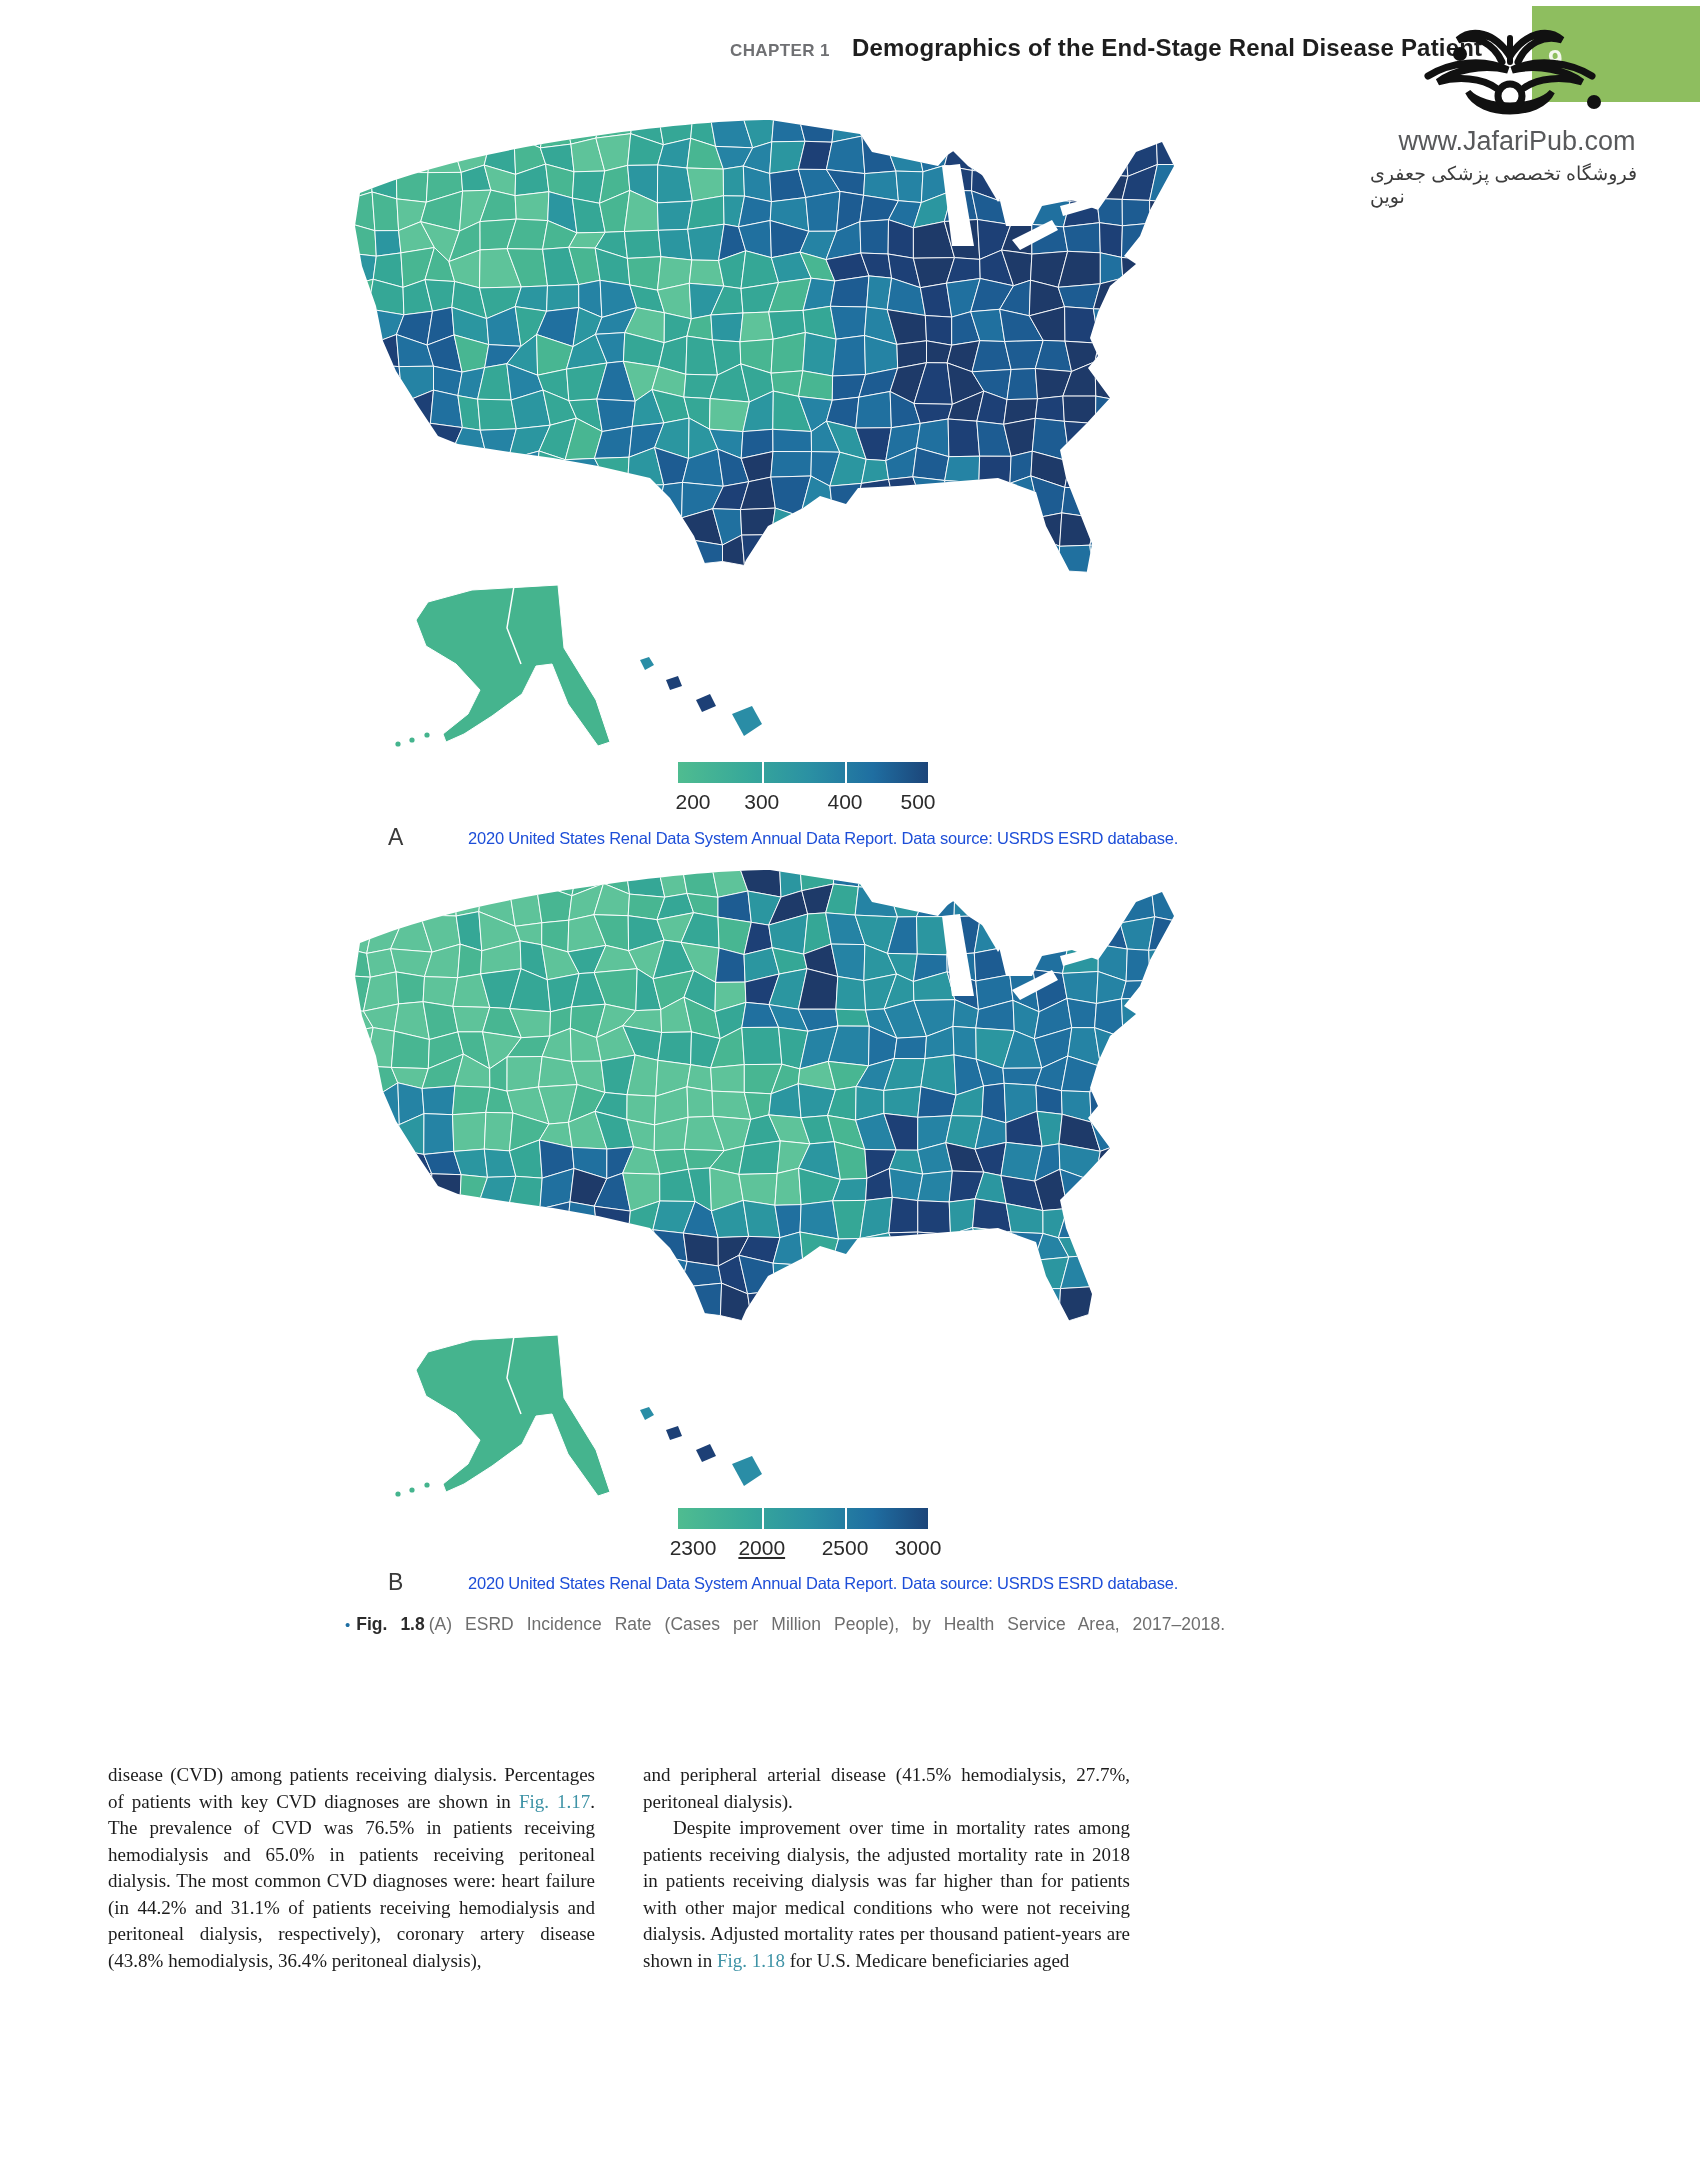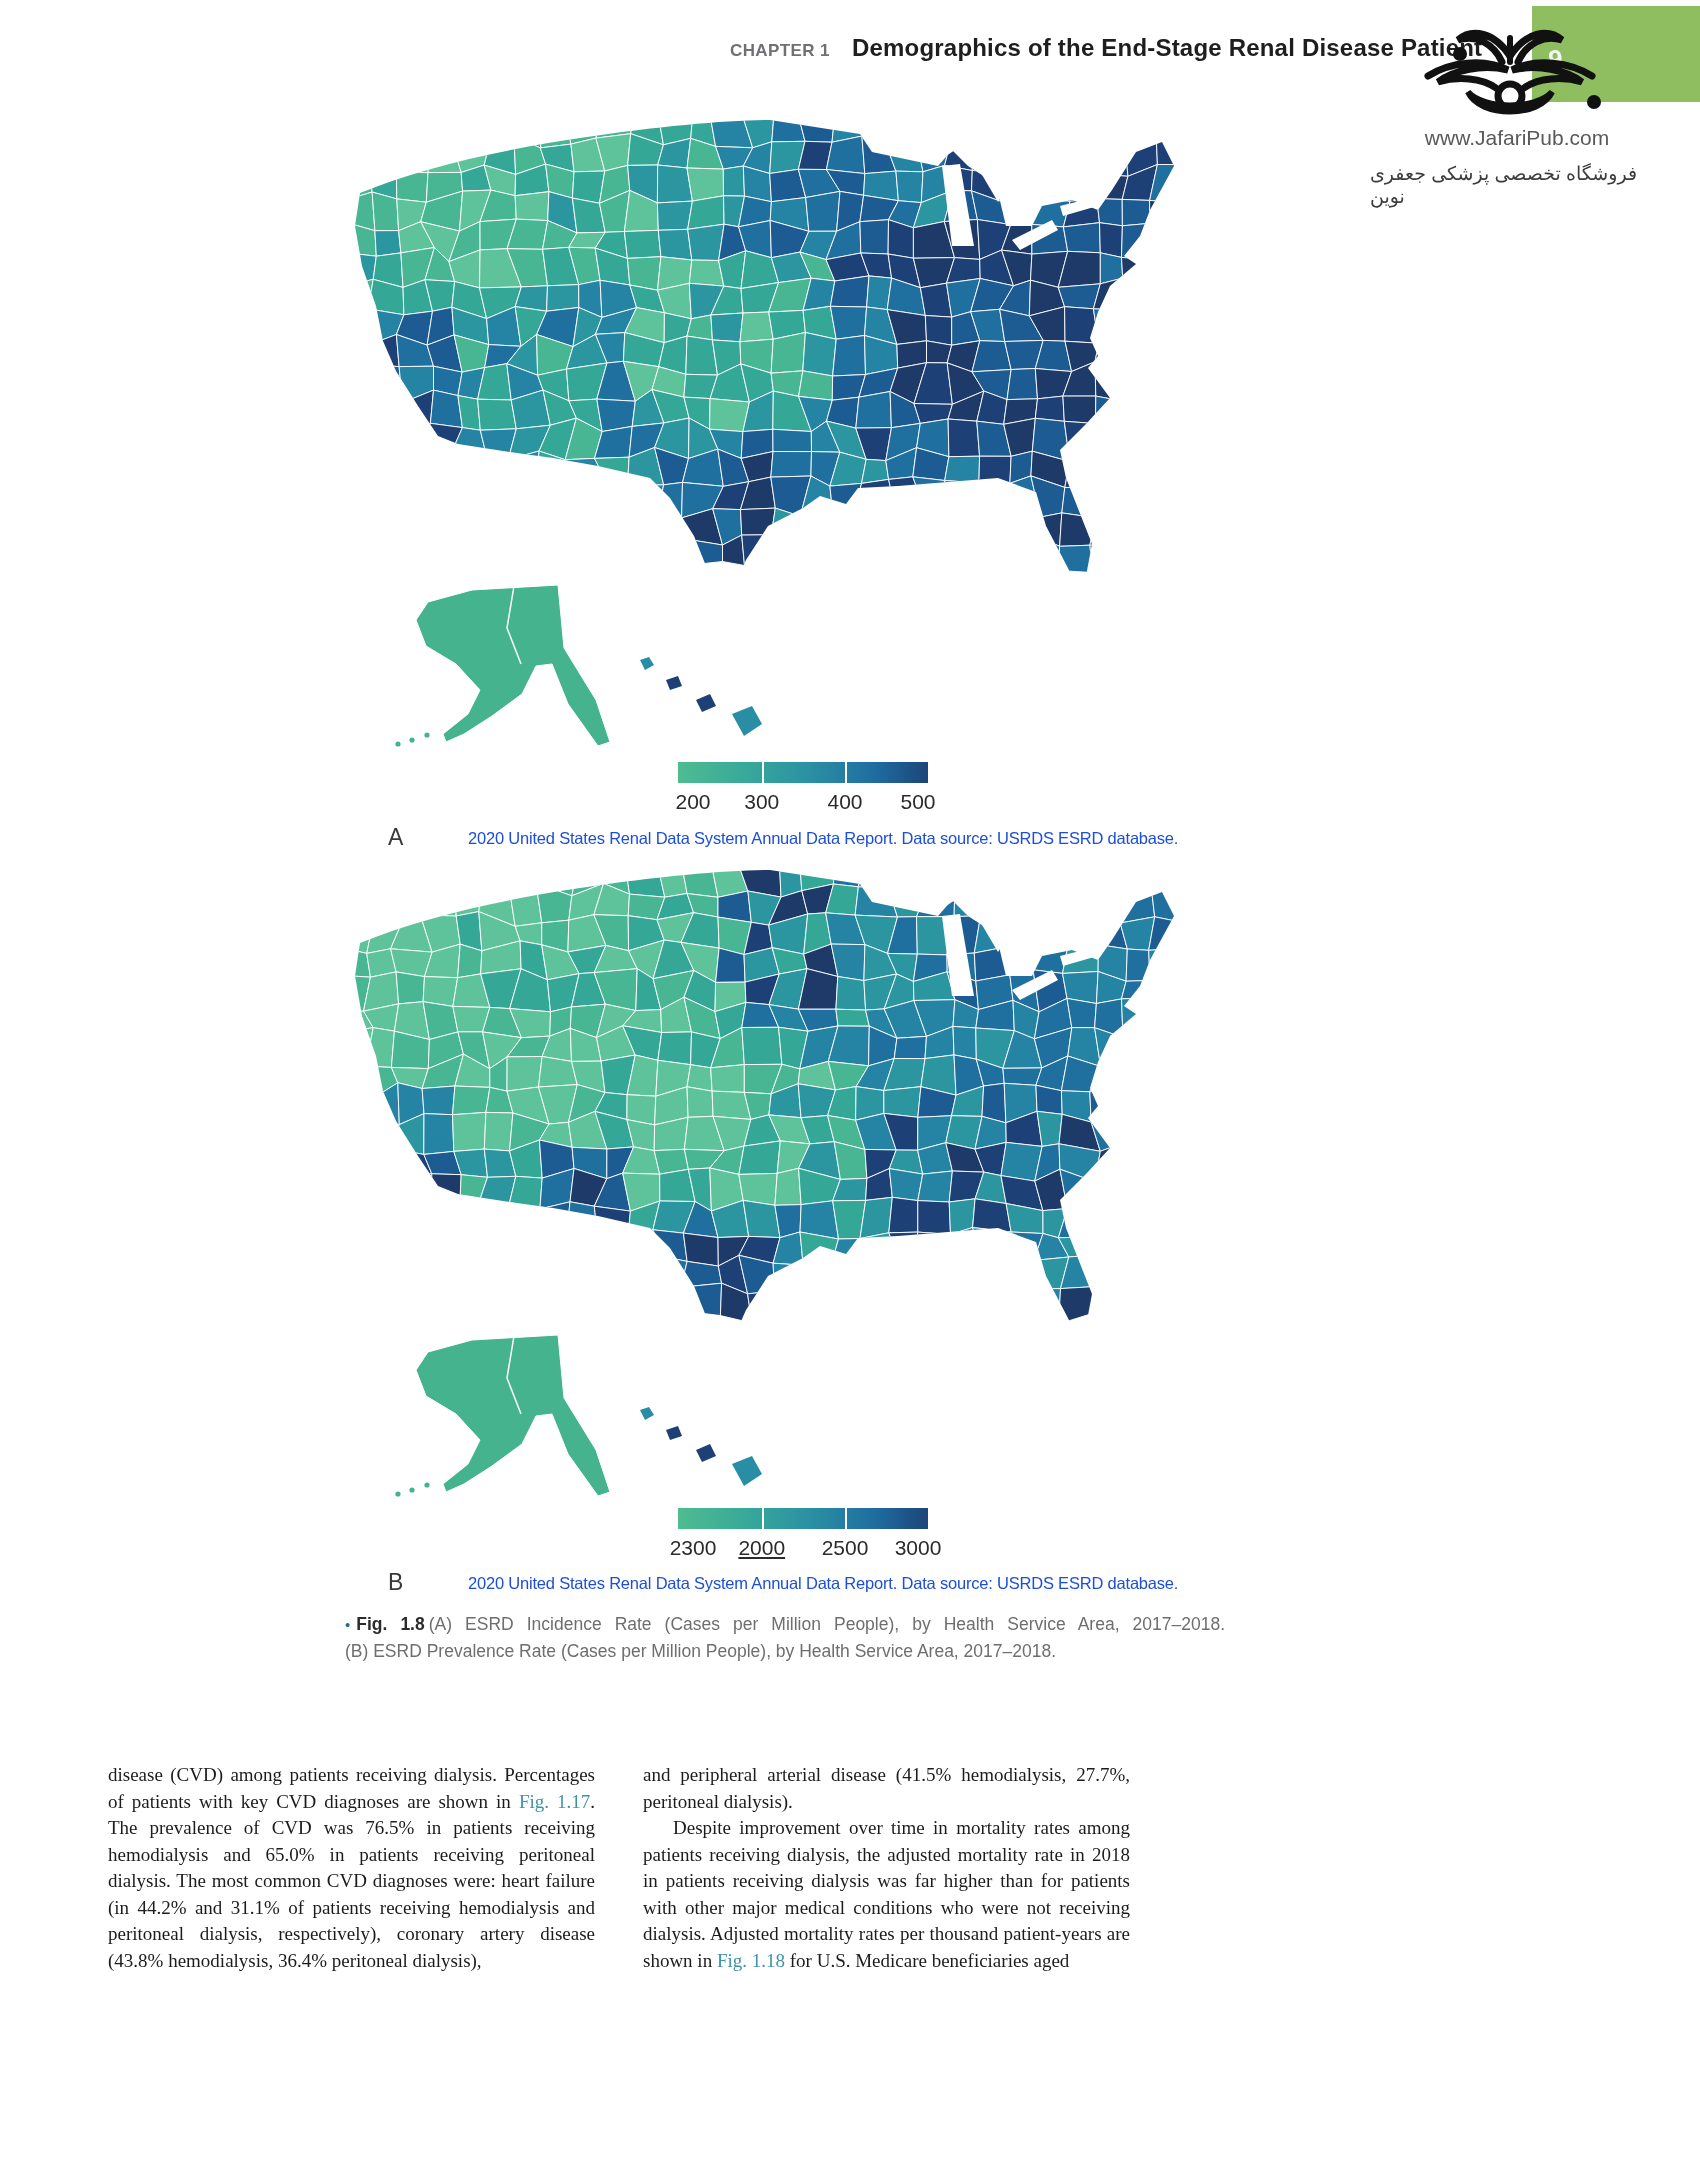--- a/index.html
+++ b/index.html
@@ -11,21 +11,21 @@
   
   .runhead { position:absolute; left:730px; top:34px; display:flex; align-items:baseline; gap:22px; white-space:nowrap; }
   .chapter-label { font-size:17px; font-weight:700; color:#6f7073; letter-spacing:.4px; }
   .chapter-title { font-size:24px; font-weight:700; color:#1e1e1e; letter-spacing:.2px; }
   .pagenum-box { position:absolute; left:1532px; top:6px; width:168px; height:96px; background:#8ebe5f; }
   .pagenum { position:absolute; left:1548px; top:44px; font-size:26px; font-weight:700; color:#f4f7ee; }
 
   
   .logo-wrap { position:absolute; left:1398px; top:18px; width:225px; height:108px; }
   .wm-site { position:absolute; left:1392px; top:126px; width:250px; text-align:center;
-             font-size:21px; color:#58595b; }
+             font-size:27px; color:#58595b; }
   .wm-fa { position:absolute; left:1370px; top:162px; width:272px; text-align:left; direction:rtl;
            font-size:19px; color:#3c3c3c; }
 
   
   .mapbox { position:absolute; width:880px; height:650px; }
   #mapA { left:300px; top:108px; }
   #mapB { left:300px; top:858px; }
 
   .legend { position:absolute; left:678px; width:250px; height:21px;
             background:linear-gradient(to right,#4fbc90 0%,#37a89a 28%,#2b91a3 52%,#1f6ea1 78%,#1c4579 100%); }
@@ -1117,21 +1117,20 @@
       <span style="left: 6%;">2300</span>
       <span style="left: 33.5%; text-decoration: underline;">2000</span>
       <span style="left: 66.8%;">2500</span>
       <span style="left: 96%;">3000</span>
     </div>
   <div class="panel-label" id="panelB-label">B</div>
   <div class="src-caption" id="srcB">2020 United States Renal Data System Annual Data Report. Data source: USRDS ESRD database.</div>
 
   <div class="figcap">
     <div class="l1"><span class="bullet">•</span><span class="figlab">Fig. 1.8</span><span>(A) ESRD Incidence Rate (Cases per Million People), by Health Service Area, 2017–2018.</span></div>
-    <div class="l2">(B) ESRD Prevalence Rate (Cases per Million People), by Health Service Area, 2017–2018.</div>
   </div>
 
   <div class="bodycols">
     <div class="col" id="col0">
         <p><span>disease (CVD) among patients receiving dialysis. Percentages of patients with key CVD diagnoses are shown in </span><span class="ref-link">Fig. 1.17</span><span>. The prevalence of CVD was 76.5% in patients receiving hemodialysis and 65.0% in patients receiving peritoneal dialysis. The most common CVD diagnoses were: heart failure (in 44.2% and 31.1% of patients receiving hemodialysis and peritoneal dialysis, respectively), coronary artery disease (43.8% hemodialysis, 36.4% peritoneal dialysis),</span></p>
       </div>
     <div class="col" id="col1">
         <p><span>and peripheral arterial disease (41.5% hemodialysis, 27.7%, peritoneal dialysis).</span></p>
         <p class="indent"><span>Despite improvement over time in mortality rates among patients receiving dialysis, the adjusted mortality rate in 2018 in patients receiving dialysis was far higher than for patients with other major medical conditions who were not receiving dialysis. Adjusted mortality rates per thousand patient-years are shown in </span><span class="ref-link">Fig. 1.18</span><span> for U.S. Medicare beneficiaries aged</span></p>
       </div>

